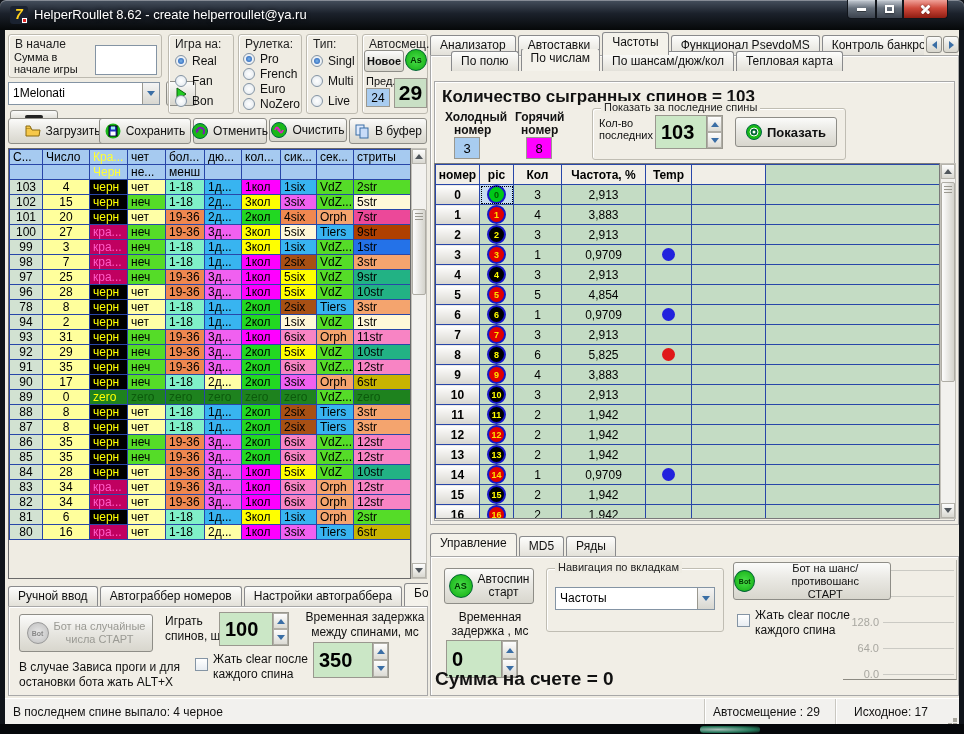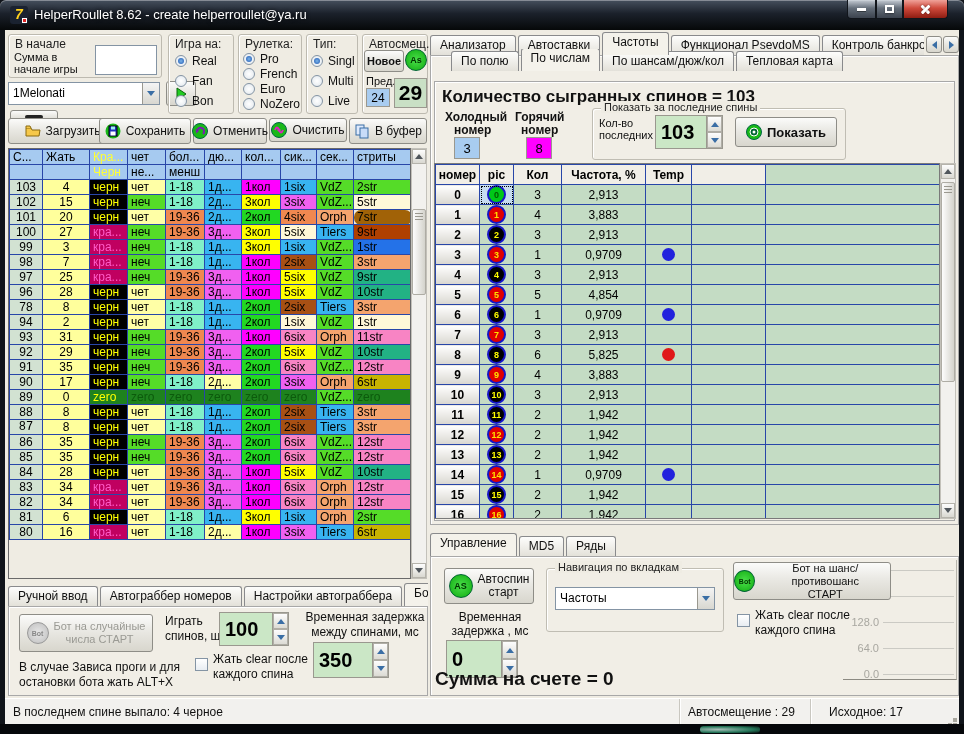--- a/index.html
+++ b/index.html
@@ -266,21 +266,21 @@
             <col style="width: 39px;">
             <col style="width: 37px;">
             <col style="width: 39px;">
             <col style="width: 36px;">
             <col style="width: 37px;">
             <col style="width: 58px;">
           </colgroup>
           <tbody id="hist-body">
             <tr class="hdr">
               <td>С...</td>
-              <td>Жать</td>
+              <td>Число</td>
               <td style="color: rgb(255, 255, 51);">Кра...</td>
               <td>чет</td>
               <td>бол...</td>
               <td>дю...</td>
               <td>кол...</td>
               <td>сик...</td>
               <td>сек...</td>
               <td>стриты</td>
             </tr>
             <tr class="hdr">
@@ -322,21 +322,21 @@
             <tr>
               <td class="c" style="background: rgb(210, 226, 210);">101</td>
               <td class="c" style="background: rgb(255, 255, 156);">20</td>
               <td style="background: rgb(0, 0, 0); color: rgb(255, 255, 0);">черн</td>
               <td style="background: rgb(255, 255, 166); color: rgb(0, 0, 0);">чет</td>
               <td style="background: rgb(240, 136, 80); color: rgb(0, 0, 0);">19-36</td>
               <td style="background: rgb(56, 180, 240); color: rgb(0, 0, 0);">2д...</td>
               <td style="background: rgb(34, 216, 34); color: rgb(0, 0, 0);">2кол</td>
               <td style="background: rgb(240, 136, 80); color: rgb(0, 0, 0);">4six</td>
               <td style="background: rgb(244, 164, 110); color: rgb(0, 0, 0);">Orph</td>
-              <td style="background: #a16207; color: rgb(0, 0, 0); border-radius: 7px;">7str</td>
+              <td style="background: #ec4899; color: rgb(0, 0, 0);">7str</td>
             </tr>
             <tr>
               <td class="c" style="background: rgb(210, 226, 210);">100</td>
               <td class="c" style="background: rgb(255, 255, 156);">27</td>
               <td style="background: rgb(192, 0, 96); color: rgb(255, 90, 200);">кра...</td>
               <td style="background: rgb(85, 220, 40); color: rgb(0, 0, 0);">неч</td>
               <td style="background: rgb(240, 136, 80); color: rgb(0, 0, 0);">19-36</td>
               <td style="background: rgb(240, 96, 240); color: rgb(0, 0, 0);">3д...</td>
               <td style="background: rgb(255, 255, 0); color: rgb(0, 0, 0);">3кол</td>
               <td style="background: rgb(255, 248, 216); color: rgb(0, 0, 0);">5six</td>
@@ -481,21 +481,21 @@
               <td style="background: rgb(0, 0, 0); color: rgb(255, 255, 0);">черн</td>
               <td style="background: rgb(255, 255, 166); color: rgb(0, 0, 0);">чет</td>
               <td style="background: rgb(128, 240, 200); color: rgb(0, 0, 0);">1-18</td>
               <td style="background: rgb(56, 180, 240); color: rgb(0, 0, 0);">1д...</td>
               <td style="background: rgb(34, 216, 34); color: rgb(0, 0, 0);">2кол</td>
               <td style="background: rgb(168, 80, 20); color: rgb(0, 0, 0);">2six</td>
               <td style="background: rgb(56, 180, 240); color: rgb(0, 0, 0);">Tiers</td>
               <td style="background: rgb(244, 164, 110); color: rgb(0, 0, 0);">3str</td>
             </tr>
             <tr>
-              <td class="c" style="background: rgb(210, 226, 210); font-family: Liberation Mono, monospace;">87</td>
+              <td class="c" style="background: rgb(210, 226, 210);">87</td>
               <td class="c" style="background: rgb(255, 255, 156);">8</td>
               <td style="background: rgb(0, 0, 0); color: rgb(255, 255, 0);">черн</td>
               <td style="background: rgb(255, 255, 166); color: rgb(0, 0, 0);">чет</td>
               <td style="background: rgb(128, 240, 200); color: rgb(0, 0, 0);">1-18</td>
               <td style="background: rgb(56, 180, 240); color: rgb(0, 0, 0);">1д...</td>
               <td style="background: rgb(34, 216, 34); color: rgb(0, 0, 0);">2кол</td>
               <td style="background: rgb(168, 80, 20); color: rgb(0, 0, 0);">2six</td>
               <td style="background: rgb(56, 180, 240); color: rgb(0, 0, 0);">Tiers</td>
               <td style="background: rgb(244, 164, 110); color: rgb(0, 0, 0);">3str</td>
             </tr>
@@ -991,20 +991,20 @@
     <div class="checkbox" style="position:absolute;left:732px;top:584px;z-index:3;"></div>
     <div class="lbl" style="left:750px;top:578px;line-height:15px;z-index:3;">
       <span>Жать clear после</span><br><span>каждого спина</span>
     </div>
     <div class="lbl b" style="left:430px;top:638px;font-size:19px;">Сумма на счете = 0</div>
   </div>
 
   <div class="statusbar">
     <div class="sb-seg">В последнем спине выпало: 4 черное</div>
     <div class="sb-seg" style="width:131px;">Автосмещение : 29</div>
-    <div class="sb-seg" style="width:149px;padding-left:18px;">Исходное: 17</div>
+    <div class="sb-seg" style="width:124px;padding-left:18px;">Исходное: 17</div>
     <div class="grip"></div>
   </div>
 
   <div class="bottom-edge">
       <div class="bottom-blob"></div>
     </div>
 </div>
 
 </body></html>

